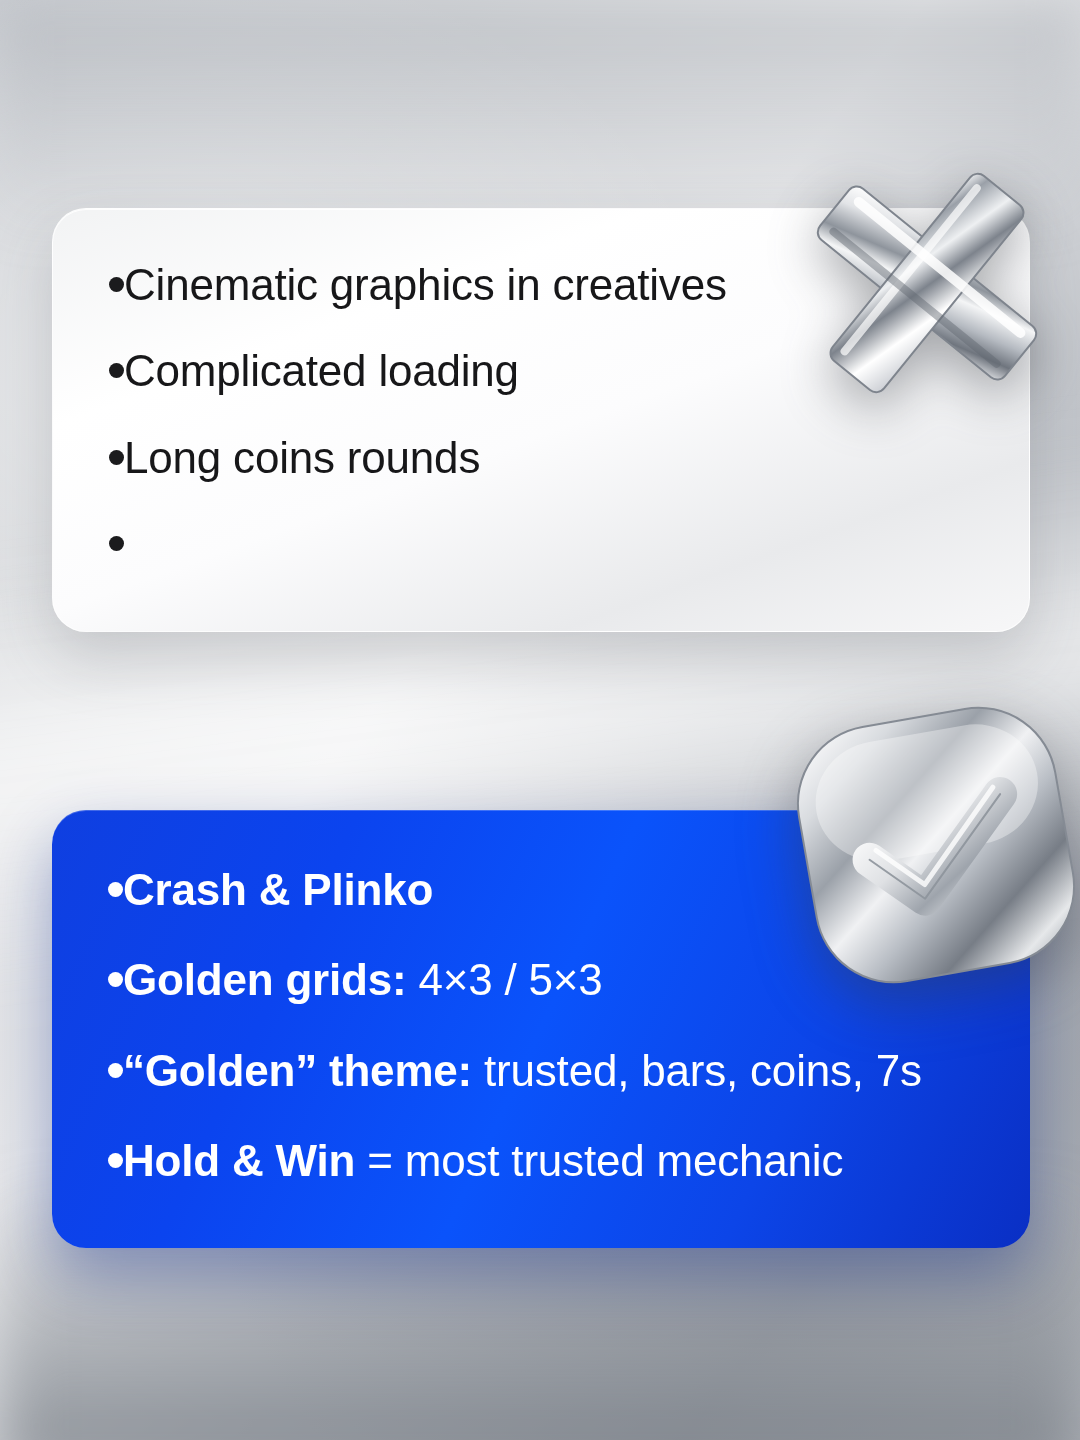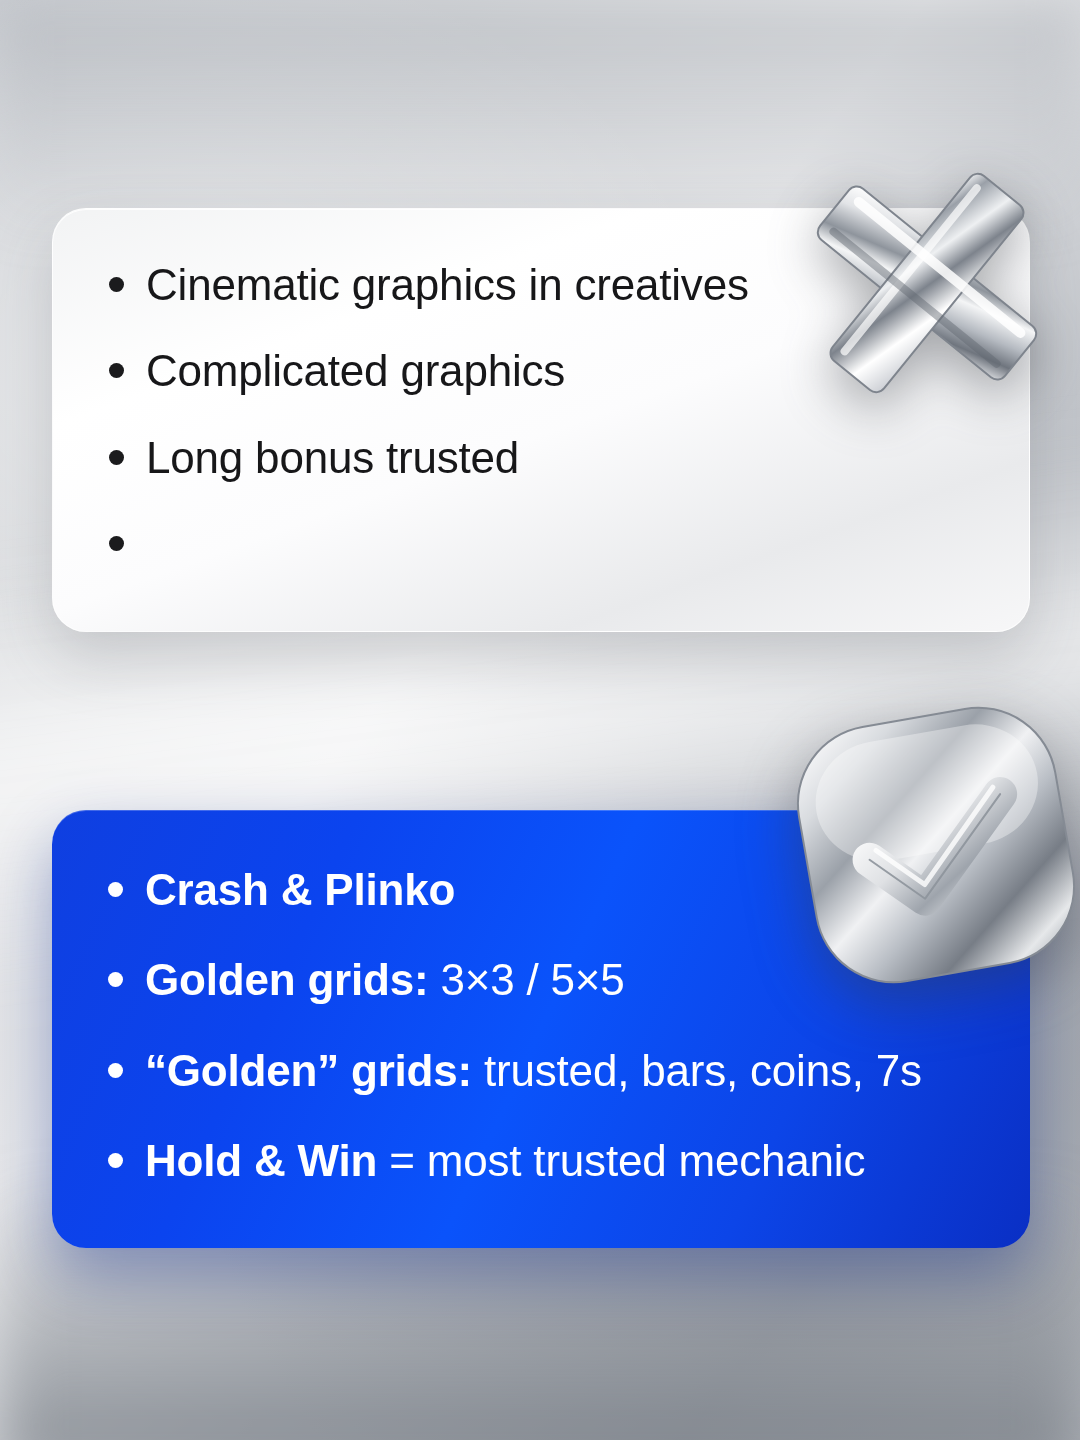--- a/index.html
+++ b/index.html
@@ -82,21 +82,20 @@
   }
 
   .list {
     list-style: none;
     margin: 0;
     padding: 0;
   }
   .list-item {
     display: flex;
     align-items: flex-start;
-    gap: 22px;
   }
   .bullet {
     flex: 0 0 auto;
     width: 15px;
     height: 15px;
     border-radius: 50%;
     margin-top: 20px;
   }
   .item-text {
     font-size: 44px;
@@ -157,25 +156,25 @@
   <div class="sheen-b"></div>
 
   <div class="card card-silver">
     <ul class="list">
       <li class="list-item">
         <span class="bullet"></span>
         <span class="item-text">Cinematic graphics in creatives</span>
       </li>
       <li class="list-item">
         <span class="bullet"></span>
-        <span class="item-text">Complicated graphics</span>
-      </li>
-      <li class="list-item">
-        <span class="bullet"></span>
-        <span class="item-text">Long bonus trusted</span>
+        <span class="item-text">Complicated loading</span>
+      </li>
+      <li class="list-item">
+        <span class="bullet"></span>
+        <span class="item-text">Long coins rounds</span>
       </li>
       <li class="list-item">
         <span class="bullet"></span>
       </li>
     </ul>
   </div>
 
   <div class="icon-cross">
     <svg viewBox="0 0 278 262" width="278" height="262" xmlns="http://www.w3.org/2000/svg">
       <defs>
@@ -215,25 +214,25 @@
   </div>
 
   <div class="card card-blue">
     <ul class="list">
       <li class="list-item">
         <span class="bullet"></span>
         <span class="item-text"><span class="strong">Crash &amp; Plinko</span><span></span></span>
       </li>
       <li class="list-item">
         <span class="bullet"></span>
-        <span class="item-text"><span class="strong">Golden grids:</span><span> 3×3 / 5×5</span></span>
-      </li>
-      <li class="list-item">
-        <span class="bullet"></span>
-        <span class="item-text"><span class="strong">“Golden” grids:</span><span> trusted, bars, coins, 7s</span></span>
+        <span class="item-text"><span class="strong">Golden grids:</span><span> 4×3 / 5×3</span></span>
+      </li>
+      <li class="list-item">
+        <span class="bullet"></span>
+        <span class="item-text"><span class="strong">“Golden” theme:</span><span> trusted, bars, coins, 7s</span></span>
       </li>
       <li class="list-item">
         <span class="bullet"></span>
         <span class="item-text"><span class="strong">Hold &amp; Win</span><span> = most trusted mechanic</span></span>
       </li>
     </ul>
   </div>
 
   <div class="icon-check">
     <svg viewBox="0 0 300 290" width="300" height="290" xmlns="http://www.w3.org/2000/svg">

